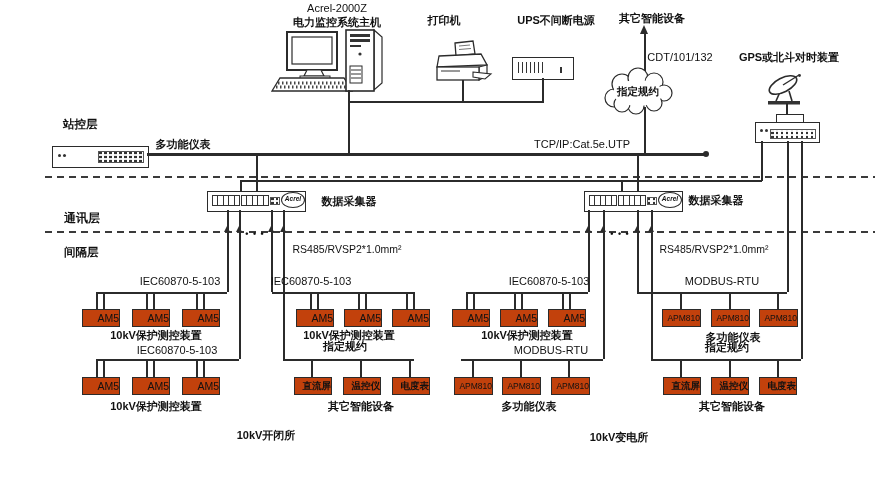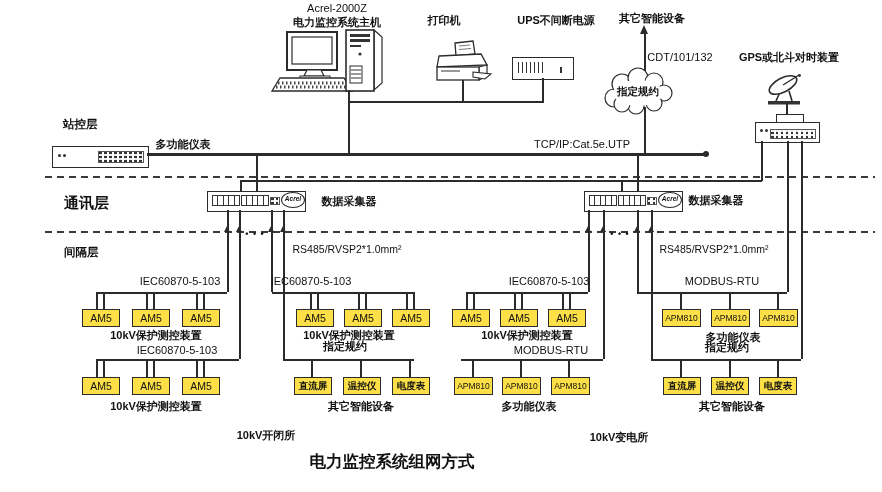--- a/index.html
+++ b/index.html
@@ -4,21 +4,21 @@
 <style>
   html,body{margin:0;padding:0;background:#fff;}
   #stage{position:relative;width:882px;height:492px;background:#fff;overflow:hidden;
          font-family:"Liberation Sans","DejaVu Sans",sans-serif;color:#111;}
   .w{position:absolute;background:#2b2b2b;}            
   .dash{position:absolute;height:1.6px;background:repeating-linear-gradient(90deg,#3a3a3a 0 7px,transparent 7px 12px);}
   .t{position:absolute;white-space:nowrap;color:#111;}
   .c{transform:translateX(-50%);}
   .cjk{font-weight:600;font-size:11px;}
   .lat{font-weight:400;font-size:11px;}
-  .db{position:absolute;height:16px;border:1.5px solid #2b2b2b;background:#fde047;text-align:center;
+  .db{position:absolute;height:16px;border:1.5px solid #2b2b2b;background:#c2410c;text-align:right;
       line-height:16px;font-size:10.5px;font-weight:400;}
   .db.apm{font-size:8.5px;}
   .db.cjkbox{font-size:9.5px;font-weight:600;}
   .tri{position:absolute;width:0;height:0;border-left:3.5px solid transparent;border-right:3.5px solid transparent;border-bottom:6px solid #2b2b2b;}
   .ports{position:absolute;border:1px solid #333;background:
      repeating-linear-gradient(90deg,transparent 0 4.5px,#333 4.5px 5.5px);}
   .grid{position:absolute;background-image:
      repeating-linear-gradient(0deg, transparent 0 2px, rgba(255,255,255,.9) 2px 4px),
      repeating-linear-gradient(90deg,#333 0 2.5px,#fff 2.5px 5px);border:1px solid #555;}
   .dots2{position:absolute;width:3px;height:3px;border-radius:50%;background:#333;box-shadow:5px 0 0 #333;}
@@ -27,21 +27,21 @@
   .box{position:absolute;border:1.5px solid #2b2b2b;background:#fff;}
   svg{position:absolute;overflow:visible;}
   .stk{fill:#fff;stroke:#2b2b2b;}
 </style>
 </head>
 <body>
 
 <div id="stage">
 
   <div class="t cjk" style="left:63px;top:117px;font-size:11.5px">站控层</div>
-  <div class="t cjk" style="left:64px;top:194px;font-size:15px">通讯层</div>
+  <div class="t cjk" style="left:64px;top:210px;font-size:12px">通讯层</div>
   <div class="t cjk" style="left:64px;top:245px;font-size:11.5px">间隔层</div>
 
   <div class="dash" style="left:45px;top:176px;width:830px"></div>
   <div class="dash" style="left:45px;top:231px;width:830px"></div>
 
   <div class="t lat c" style="left:337px;top:2px">Acrel-2000Z</div>
   <div class="t cjk c" style="left:337px;top:15px">电力监控系统主机</div>
   <svg style="left:262px;top:28px" width="122" height="66" viewBox="0 0 122 66">
     <rect class="stk" x="25" y="4" width="50" height="38" stroke-width="2"></rect>
     <rect class="stk" x="30" y="9" width="40" height="27" stroke-width="1.2"></rect>
@@ -260,15 +260,14 @@
   <div class="t cjk c" style="left:527px;top:328px">10kV保护测控装置</div>
   <div class="t cjk c" style="left:733px;top:330px">多功能仪表</div>
   <div class="t cjk c" style="left:727px;top:340px">指定规约</div>
   <div class="t cjk c" style="left:156px;top:399px">10kV保护测控装置</div>
   <div class="t cjk c" style="left:361px;top:399px">其它智能设备</div>
   <div class="t cjk c" style="left:529px;top:399px">多功能仪表</div>
   <div class="t cjk c" style="left:732px;top:399px">其它智能设备</div>
 
   <div class="t cjk c" style="left:266px;top:428px">10kV开闭所</div>
   <div class="t cjk c" style="left:619px;top:430px">10kV变电所</div>
-  <div class="t cjk c" style="left:392px;top:451px;font-size:16.5px;font-weight:bold">电力监控系统组网方式</div>
 
 </div>
 
 </body></html>

